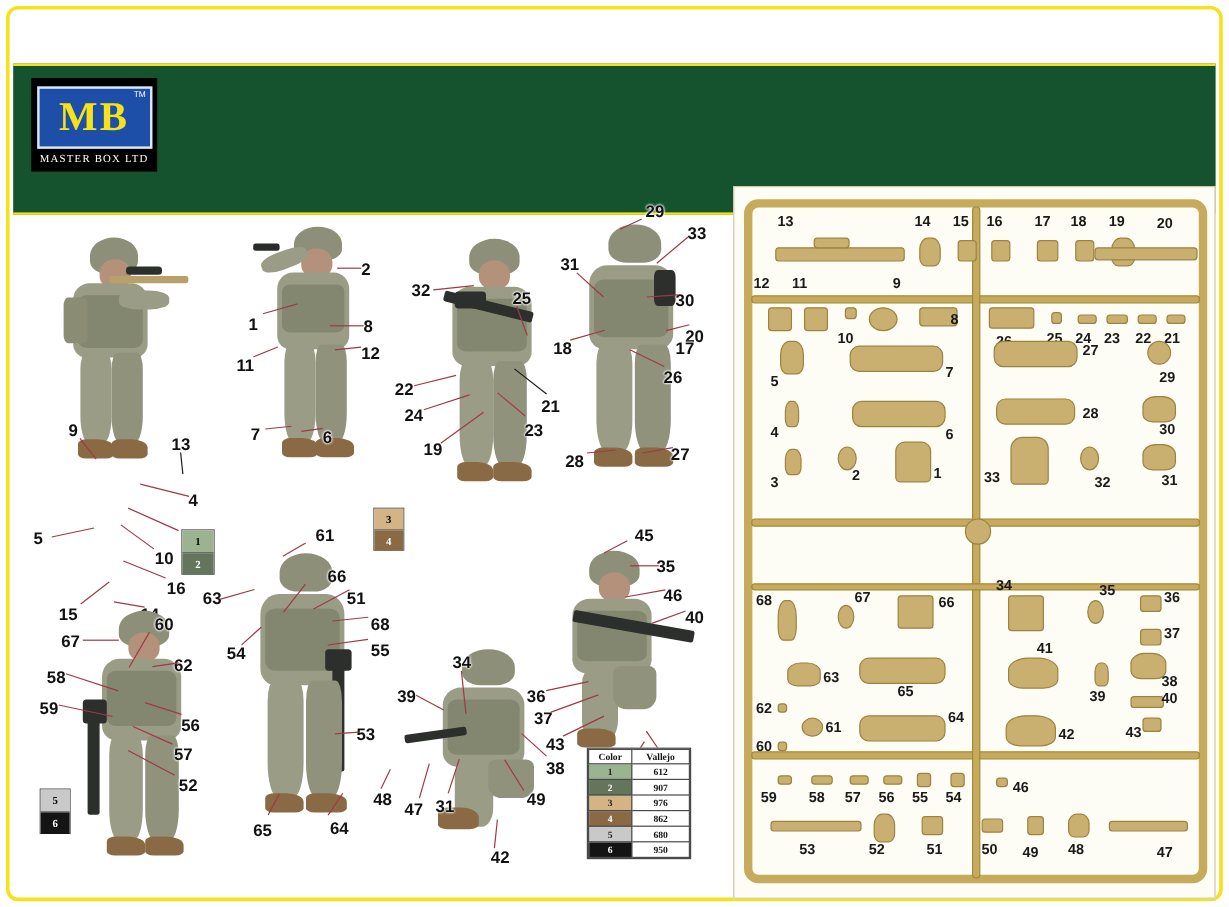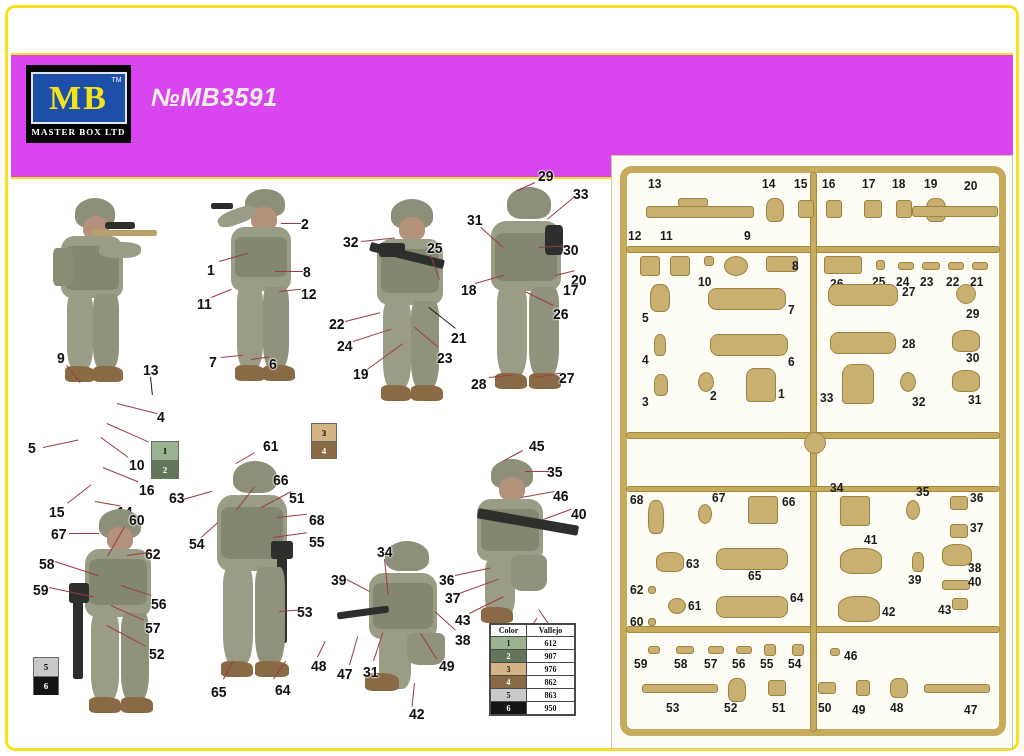--- a/index.html
+++ b/index.html
@@ -7,33 +7,33 @@
               font-family:"Liberation Sans", sans-serif; }
 
   #page { position:relative; width:1024px; height:756px; background:#ffffff; }
 
   
   .frame-outer{ position:absolute; left:5px; top:5px; width:1014px; height:746px;
                 border:3px solid #f5e21a; border-radius:10px; background:#fff; }
 
   
   .header{ position:absolute; left:11px; top:53px; width:1002px; height:126px;
-           background:#d946ef; border-top:2px solid #f5e21a; border-bottom:2px solid #f5e21a;
+           background:#14532d; border-top:2px solid #f5e21a; border-bottom:2px solid #f5e21a;
            overflow:hidden; }
 
   .logo{ position:absolute; left:15px; top:10px; width:105px; height:78px;
          background:#000; display:flex; flex-direction:column; align-items:center;
          justify-content:center; }
   .logo-box{ width:96px; height:52px; background:#1d4fa8; border:2px solid #dfe7f5;
              display:flex; align-items:center; justify-content:center; position:relative; }
   .logo-mb{ color:#f5e21a; font-weight:bold; font-size:34px; letter-spacing:2px;
             font-family:"Liberation Serif", serif; line-height:1; }
   .logo-tm{ position:absolute; right:3px; top:2px; color:#fff; font-size:7px; }
   .logo-sub{ margin-top:3px; color:#ffffff; font-size:9px; letter-spacing:1px;
-             font-family:"Liberation Serif", serif; font-weight:bold; }
+             font-family:"Liberation Serif", serif; font-weight:normal; }
 
   .kit-no{ position:absolute; left:140px; top:28px; color:#f2efe2; font-size:25px;
            font-weight:bold; font-family:"Liberation Sans", sans-serif; letter-spacing:0.5px;
            font-style:italic; }
 
   .maintitle{ position:absolute; left:0; top:26px; width:1002px; text-align:center;
               color:#f7f4e4; font-size:37px; font-weight:bold; letter-spacing:0.5px; }
 
   
   .content{ position:absolute; left:11px; top:155px; width:1002px; height:594px; }
@@ -106,21 +106,20 @@
   <div class="frame-outer"></div>
 
   <div class="header">
     <div class="logo">
       <div class="logo-box">
         <span class="logo-mb">MB</span>
         <span class="logo-tm">TM</span>
       </div>
       <div class="logo-sub">MASTER BOX LTD</div>
     </div>
-    <div class="kit-no">№MB3591</div>
   </div>
 
   <div class="content">
 
     <div class="fig-panel">
 
       <div class="fig sold" style="left:28px;top:35px;width:110px;height:215px;">
         <div class="s-helmet" style="left:36px;top:8px;width:40px;height:30px;background:#8e8f79;"></div>
         <div class="s-head" style="left:44px;top:26px;width:26px;height:24px;background:#b4917a;"></div>
         <div class="s-torso" style="left:22px;top:46px;width:62px;height:62px;background:#9a9c86;"></div>
@@ -386,21 +385,21 @@
             <tr>
               <td class="sw" style="background:#d4b384;color:#222;">3</td>
               <td class="vj">976</td>
             </tr>
             <tr>
               <td class="sw" style="background:#8a6a44;color:#fff;">4</td>
               <td class="vj">862</td>
             </tr>
             <tr>
               <td class="sw" style="background:#c9c9c9;color:#222;">5</td>
-              <td class="vj">863</td>
+              <td class="vj">680</td>
             </tr>
             <tr>
               <td class="sw" style="background:#141414;color:#fff;">6</td>
               <td class="vj">950</td>
             </tr>
           </tbody>
         </table>
       </div>
     </div>
 

